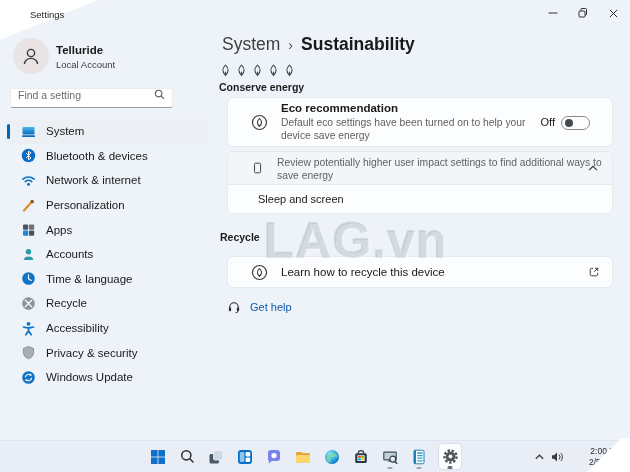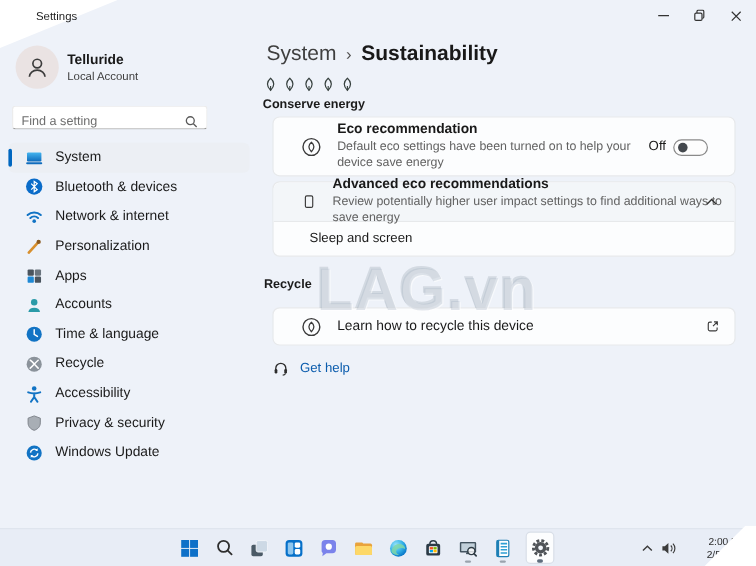--- a/index.html
+++ b/index.html
@@ -19,21 +19,21 @@
   .win-controls{position:absolute;top:0;right:2px;display:flex;z-index:3;}
   .wc{width:30px;height:26px;display:flex;align-items:center;justify-content:center;}
 
   
   .avatar{position:absolute;left:13px;top:38px;width:36px;height:36px;border-radius:50%;
     background:#eae3e3;display:flex;align-items:center;justify-content:center;}
   .user-name{position:absolute;left:56px;top:44px;font-size:11.5px;font-weight:700;color:#191919;}
   .user-type{position:absolute;left:56px;top:59px;font-size:9.5px;color:#404040;}
   .searchbox{position:absolute;left:10px;top:88px;width:163px;height:20px;background:#fff;
     border:1px solid #ececec;border-bottom:1px solid #9a9a9a;border-radius:3px;
-    display:flex;align-items:flex-end;padding:0 7px;}
+    display:flex;align-items:flex-start;padding:0 7px;}
   .searchbox span{font-size:10.5px;color:#6e6e6e;}
   .searchbox svg{margin-left:auto;}
   .nav{position:absolute;left:0;top:119px;width:220px;}
   .nav-item{height:24.6px;margin:0 12px 0 7px;border-radius:5px;display:flex;align-items:center;
     padding-left:14px;position:relative;cursor:default;}
   .nav-item.selected{background:#ecexf4;background:#eceff4;}
   .nav-item.selected::before{content:"";position:absolute;left:0;top:4.8px;width:3px;height:15px;
     background:#0067c0;border-radius:2px;}
   .nav-icon{width:15px;height:15px;display:flex;align-items:center;justify-content:center;flex:0 0 15px;}
   .nav-label{margin-left:10px;font-size:11.5px;color:#1a1a1a;white-space:nowrap;}
@@ -289,21 +289,20 @@
         <div class="knob"></div>
       </div>
   </div>
 
   <div class="card adv-card">
     <div class="adv-header card-row">
       <svg width="15" height="16" viewBox="0 0 15 16">
         <rect x="4" y="2.5" width="7" height="11" rx="1.4" fill="none" stroke="#3a3a3a" stroke-width="1.1"></rect>
       </svg>
       <div>
-        <div class="ct">Advanced eco recommendations</div>
         <div class="cd">Review potentially higher user impact settings to find additional ways to save energy</div>
       </div>
       <svg class="chevron-up" width="12" height="10" viewBox="0 0 14 10">
         <path d="M2.5 7.5 L7 3 L11.5 7.5" fill="none" stroke="#333" stroke-width="1.3"></path>
       </svg>
     </div>
     <div class="sub-row">
       <span>Sleep and screen</span>
     </div>
   </div>

